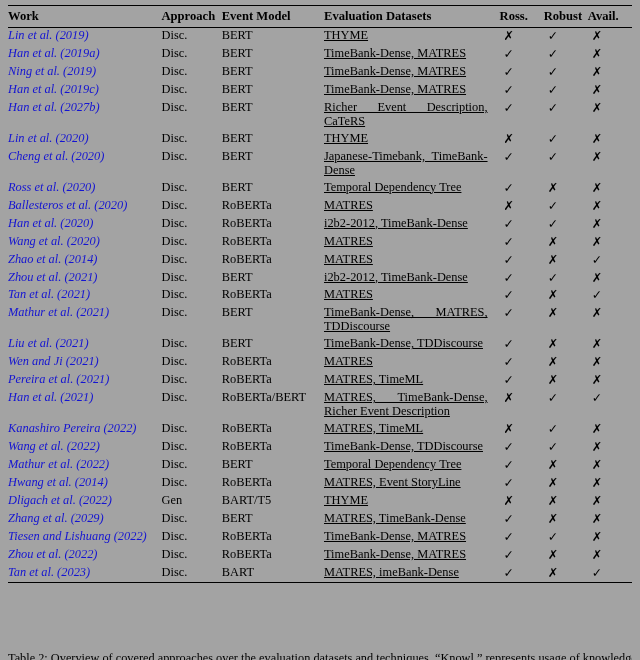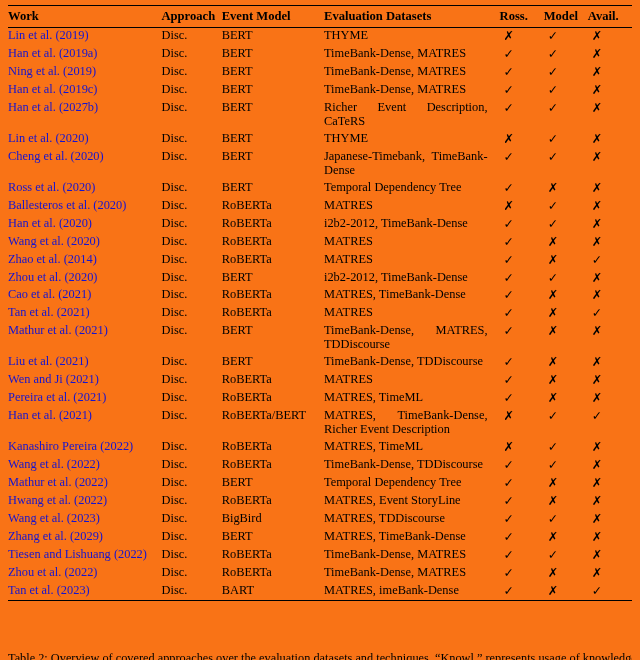--- a/index.html
+++ b/index.html
@@ -11,21 +11,21 @@
     width: 640px;
     height: 660px;
     overflow: hidden;
     font-family: "Liberation Serif", "DejaVu Serif", serif;
     color: #000;
   }
   .page {
     position: relative;
     width: 640px;
     height: 660px;
-    background: #f97316;
+    background: #a3a3a3;
   }
   table.paper-table {
     position: absolute;
     left: 8px;
     top: 5px;
     width: 624px;
     table-layout: fixed;
     border-collapse: collapse;
     border-top: 1.6px solid #000;
     border-bottom: 1.6px solid #000;
@@ -43,26 +43,27 @@
     font-size: 12.4px;
     line-height: 13.8px;
     vertical-align: top;
     padding: 1.6px 6px 1.6px 0;
   }
   col.c-work     { width: 153px; }
   col.c-approach { width: 60px;  }
   col.c-model    { width: 102px; }
   col.c-datasets { width: 175px; }
   col.c-mark     { width: 44px;  }
-  td.col-datasets { text-align: justify; padding-right: 12px; }
+  td.col-datasets { text-align: justify; padding-right: 12px; text-decoration: underline; }
   th.col-mark, td.col-mark { text-align: left; }
   td.col-mark { padding-left: 4px; padding-right: 0; }
   .cite {
     color: var(--cite, #1414d2);
     cursor: pointer;
+    font-style: italic;
   }
   .check, .cross {
     font-size: 12.5px;
     font-weight: 700;
     font-family: "DejaVu Sans", sans-serif;
   }
   .caption {
     position: absolute;
     left: 8px;
     top: 651px;
@@ -89,21 +90,21 @@
       <col class="c-mark">
       <col class="c-mark">
     </colgroup>
     <thead>
       <tr id="header-row">
           <th class="col-work">Work</th>
           <th class="col-approach">Approach</th>
           <th class="col-model">Event Model</th>
           <th class="col-datasets">Evaluation Datasets</th>
           <th class="col-knowl">Ross.</th>
-          <th class="col-robust">Model</th>
+          <th class="col-robust">Robust</th>
           <th class="col-avail">Avail.</th>
         </tr>
     </thead>
     <tbody id="table-body">
         <tr>
           <td class="col-work"><span class="cite">Lin et al. (2019)</span></td>
           <td class="col-approach">Disc.</td>
           <td class="col-model">BERT</td>
           <td class="col-datasets">THYME</td>
           <td class="col-mark"><span class="cross">✗</span></td>
@@ -203,35 +204,26 @@
         <tr>
           <td class="col-work"><span class="cite">Zhao et al. (2014)</span></td>
           <td class="col-approach">Disc.</td>
           <td class="col-model">RoBERTa</td>
           <td class="col-datasets">MATRES</td>
           <td class="col-mark"><span class="check">✓</span></td>
           <td class="col-mark"><span class="cross">✗</span></td>
           <td class="col-mark"><span class="check">✓</span></td>
         </tr>
         <tr>
-          <td class="col-work"><span class="cite">Zhou et al. (2020)</span></td>
+          <td class="col-work"><span class="cite">Zhou et al. (2021)</span></td>
           <td class="col-approach">Disc.</td>
           <td class="col-model">BERT</td>
           <td class="col-datasets">i2b2-2012, TimeBank-Dense</td>
           <td class="col-mark"><span class="check">✓</span></td>
           <td class="col-mark"><span class="check">✓</span></td>
-          <td class="col-mark"><span class="cross">✗</span></td>
-        </tr>
-        <tr>
-          <td class="col-work"><span class="cite">Cao et al. (2021)</span></td>
-          <td class="col-approach">Disc.</td>
-          <td class="col-model">RoBERTa</td>
-          <td class="col-datasets">MATRES, TimeBank-Dense</td>
-          <td class="col-mark"><span class="check">✓</span></td>
-          <td class="col-mark"><span class="cross">✗</span></td>
           <td class="col-mark"><span class="cross">✗</span></td>
         </tr>
         <tr>
           <td class="col-work"><span class="cite">Tan et al. (2021)</span></td>
           <td class="col-approach">Disc.</td>
           <td class="col-model">RoBERTa</td>
           <td class="col-datasets">MATRES</td>
           <td class="col-mark"><span class="check">✓</span></td>
           <td class="col-mark"><span class="cross">✗</span></td>
           <td class="col-mark"><span class="check">✓</span></td>
@@ -302,35 +294,35 @@
         <tr>
           <td class="col-work"><span class="cite">Mathur et al. (2022)</span></td>
           <td class="col-approach">Disc.</td>
           <td class="col-model">BERT</td>
           <td class="col-datasets">Temporal Dependency Tree</td>
           <td class="col-mark"><span class="check">✓</span></td>
           <td class="col-mark"><span class="cross">✗</span></td>
           <td class="col-mark"><span class="cross">✗</span></td>
         </tr>
         <tr>
-          <td class="col-work"><span class="cite">Hwang et al. (2022)</span></td>
+          <td class="col-work"><span class="cite">Hwang et al. (2014)</span></td>
           <td class="col-approach">Disc.</td>
           <td class="col-model">RoBERTa</td>
           <td class="col-datasets">MATRES, Event StoryLine</td>
           <td class="col-mark"><span class="check">✓</span></td>
           <td class="col-mark"><span class="cross">✗</span></td>
           <td class="col-mark"><span class="cross">✗</span></td>
         </tr>
         <tr>
-          <td class="col-work"><span class="cite">Wang et al. (2023)</span></td>
-          <td class="col-approach">Disc.</td>
-          <td class="col-model">BigBird</td>
-          <td class="col-datasets">MATRES, TDDiscourse</td>
-          <td class="col-mark"><span class="check">✓</span></td>
-          <td class="col-mark"><span class="check">✓</span></td>
+          <td class="col-work"><span class="cite">Dligach et al. (2022)</span></td>
+          <td class="col-approach">Gen</td>
+          <td class="col-model">BART/T5</td>
+          <td class="col-datasets">THYME</td>
+          <td class="col-mark"><span class="cross">✗</span></td>
+          <td class="col-mark"><span class="cross">✗</span></td>
           <td class="col-mark"><span class="cross">✗</span></td>
         </tr>
         <tr>
           <td class="col-work"><span class="cite">Zhang et al. (2029)</span></td>
           <td class="col-approach">Disc.</td>
           <td class="col-model">BERT</td>
           <td class="col-datasets">MATRES, TimeBank-Dense</td>
           <td class="col-mark"><span class="check">✓</span></td>
           <td class="col-mark"><span class="cross">✗</span></td>
           <td class="col-mark"><span class="cross">✗</span></td>

